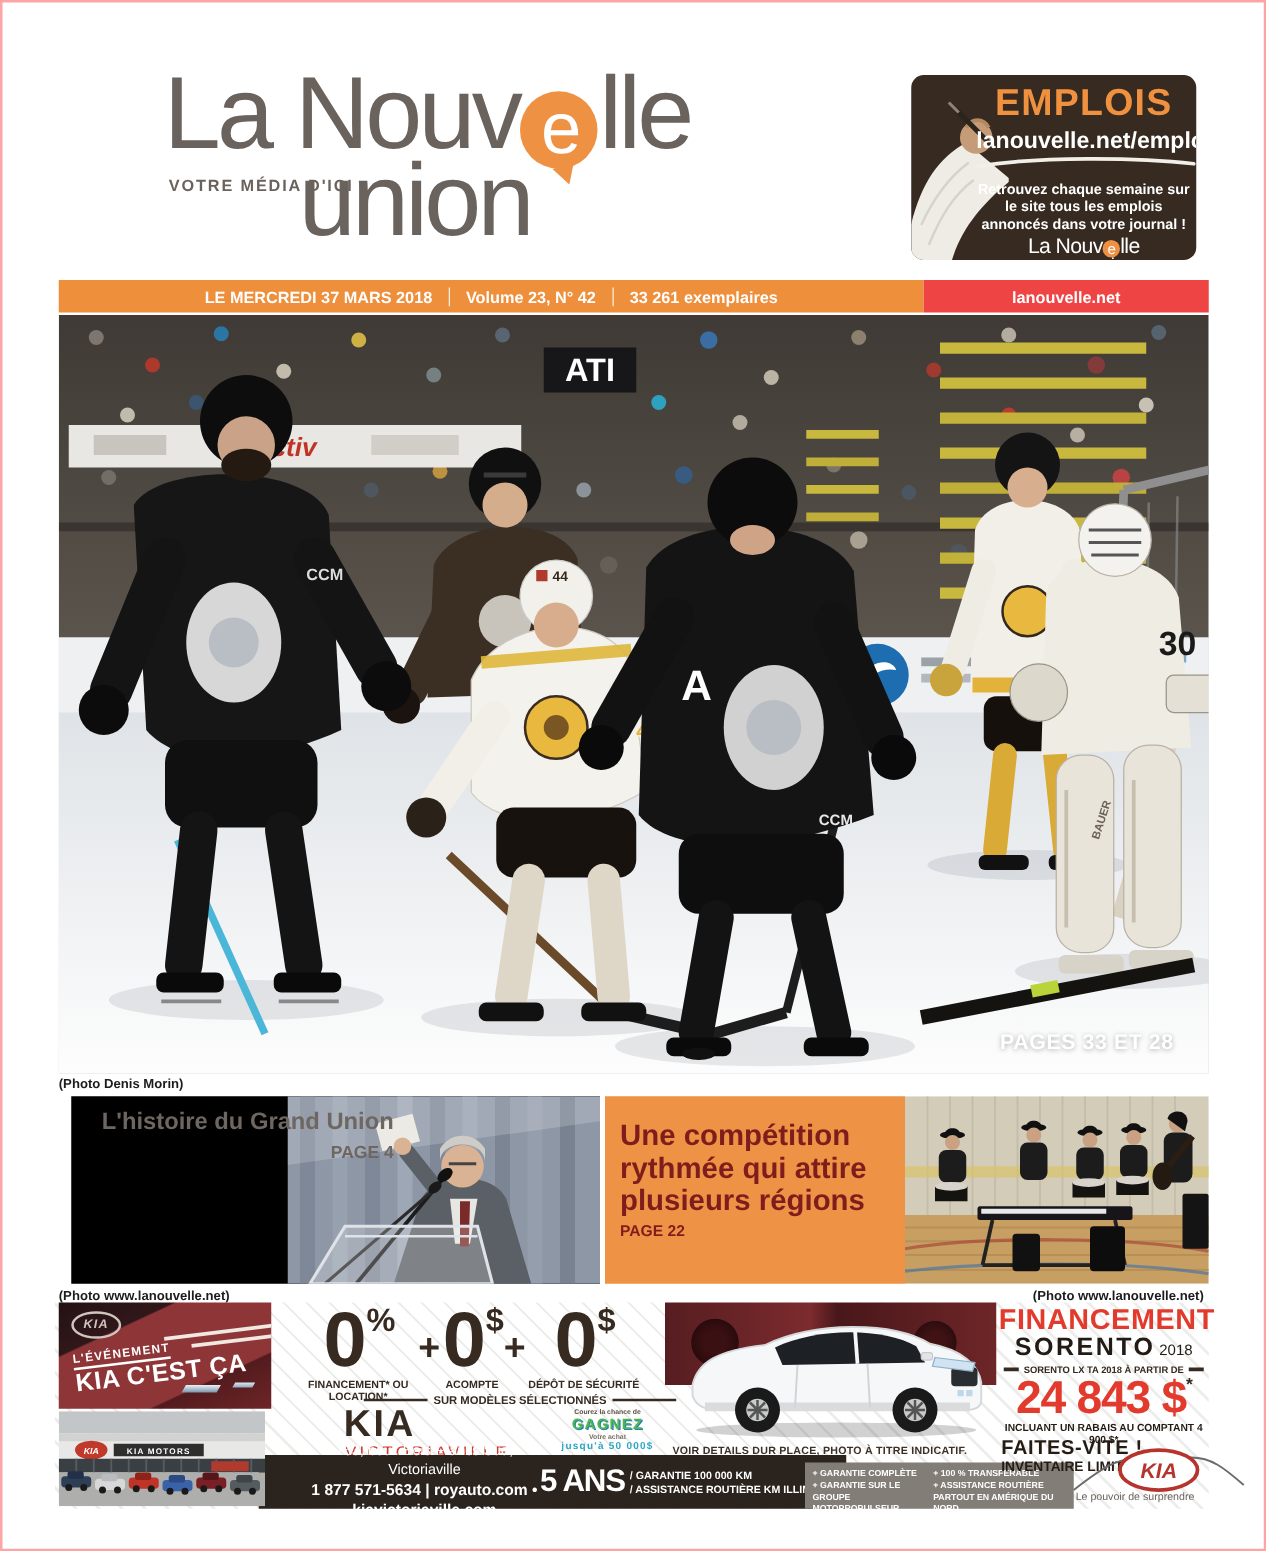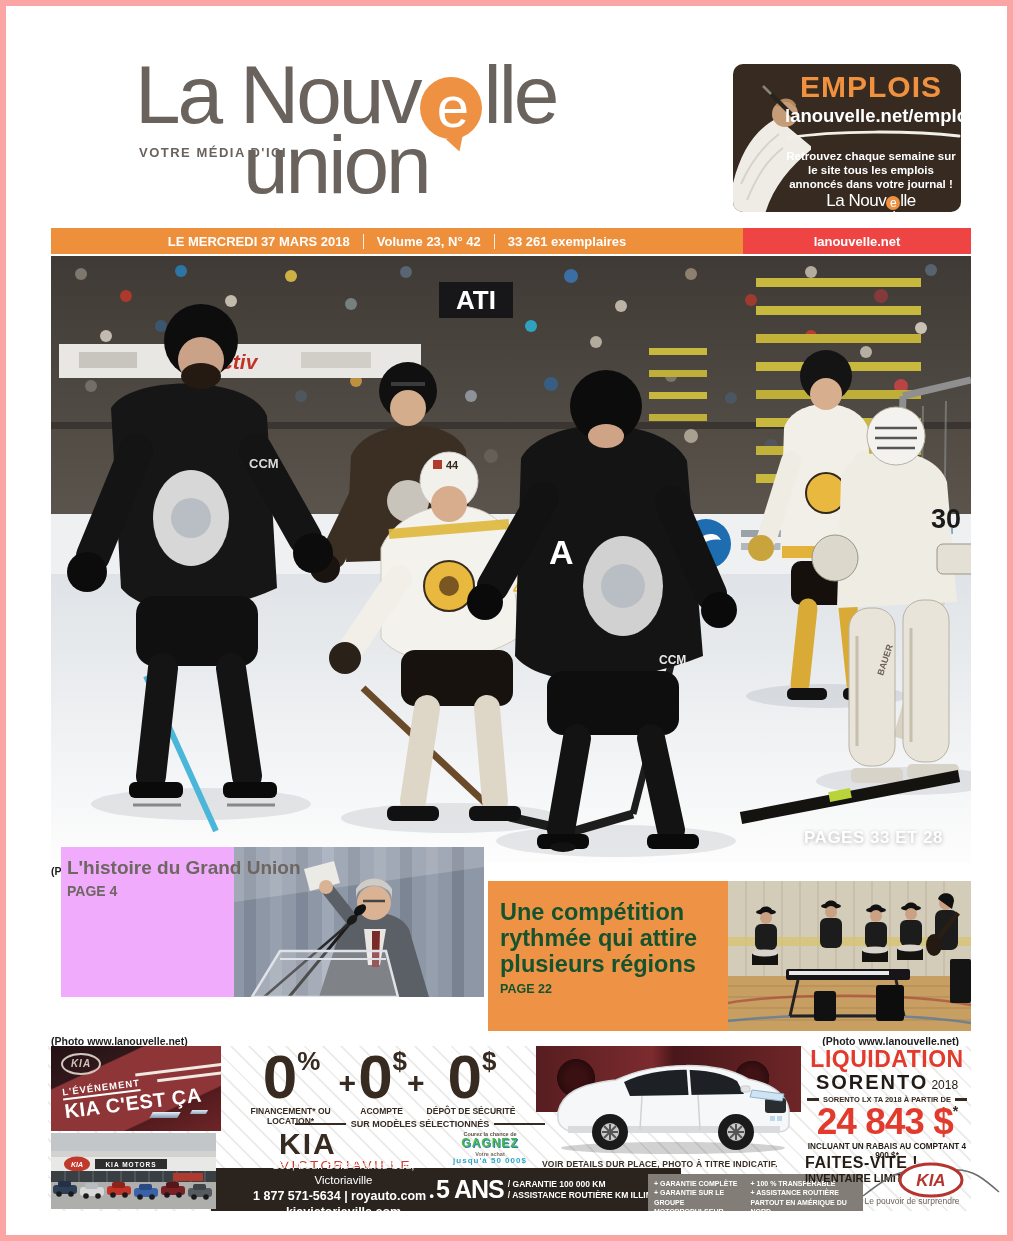--- a/index.html
+++ b/index.html
@@ -1,16 +1,16 @@
 <!DOCTYPE html>
 <html><head>
 <meta charset="utf-8">
 <style>
   html,body{margin:0;padding:0;background:#777;}
-  #page{position:relative;width:1013px;height:1241px;background:#fff;border:6px solid #fca5a5;
+  #page{position:relative;width:1013px;height:1241px;background:#fff;border:2px solid #fca5a5;
         box-sizing:border-box;overflow:hidden;font-family:"Liberation Sans",sans-serif;}
   .abs{position:absolute;}
 
   
   #logo-line1{left:129px;top:48px;font-size:82px;letter-spacing:-3px;color:#6a625c;line-height:1;}
   #logo-balloon{display:inline-block;position:relative;width:62px;height:62px;background:#ef9143;
       border-radius:50%;color:#fff;font-size:58px;line-height:60px;text-align:center;vertical-align:-4px;margin:0 1px;}
   #logo-balloon .tail{position:absolute;left:28px;bottom:-13px;width:0;height:0;
       border-left:9px solid transparent;border-right:9px solid transparent;border-top:16px solid #ef9143;
       transform:rotate(-18deg);}
@@ -38,28 +38,28 @@
   
   #mainphoto{left:45px;top:250px;width:920px;height:607px;overflow:hidden;background:#ddd;}
   #headline{left:0;top:409px;width:100%;text-align:center;color:#fff;font-weight:700;line-height:.98;
       text-shadow:0 2px 8px rgba(60,60,60,.28);}
   #headline .ln{display:block;font-size:76px;letter-spacing:-2px;transform:scaleX(.86);transform-origin:50% 50%;white-space:nowrap;}
   #pagesref{right:28px;top:572px;color:#fff;font-size:17px;font-weight:700;letter-spacing:.5px;text-shadow:0 1px 4px rgba(0,0,0,.3);}
   .credit{font-size:10.5px;font-weight:700;color:#1c1c1c;}
   #credit-main{left:45px;top:859px;text-align:right;}
 
   
-  #story-left{left:55px;top:841px;width:423px;height:150px;background:#f0abfc;}
+  #story-left{left:55px;top:875px;width:423px;height:150px;background:#000000;text-align:right;}
   #story-left .photo{position:absolute;right:0;top:0;width:250px;height:150px;}
   #story-left .text{position:absolute;left:6px;top:10px;width:252px;z-index:2;color:#6e6660;}
   #story-left .kicker{font-size:19px;font-weight:700;}
   #story-left .title{font-size:27px;font-weight:700;line-height:1.05;margin-top:2px;}
   #story-left .pageref{font-size:14px;font-weight:700;margin-top:4px;}
   #credit-left{left:45px;top:1029px;}
-  #story-right-box{left:482px;top:875px;width:240px;height:150px;background:#ee9245;color:#14532d;box-sizing:border-box;padding:19px 12px 0;}
+  #story-right-box{left:482px;top:875px;width:240px;height:150px;background:#ee9245;color:#7f1d1d;box-sizing:border-box;padding:19px 12px 0;}
   #story-right-box .title{font-size:23.5px;font-weight:700;line-height:1.1;}
   #story-right-box .pageref{font-size:12.5px;font-weight:700;margin-top:4px;}
   #story-right-photo{left:722px;top:875px;width:243px;height:150px;}
   #credit-right{right:48px;top:1029px;}
 
   
   #kiaad{left:42px;top:1040px;width:923px;height:165px;
      background:repeating-linear-gradient(45deg,#ffffff 0 11px,#ededeb 11px 13px);}
   #banner{left:3px;top:0;width:170px;height:85px;overflow:hidden;
      background:linear-gradient(155deg,#241114 0%,#30171a 26%,#8e3538 27%,#8e3538 72%,#531b1e 73%,#6e2527 100%);}
@@ -707,21 +707,21 @@
       <g stroke="#555" stroke-width="2">
           <line x1="198" y1="76" x2="198" y2="92"></line>
           <line x1="190" y1="84" x2="206" y2="84"></line>
           <line x1="192" y1="78" x2="204" y2="90"></line>
           <line x1="204" y1="78" x2="192" y2="90"></line>
         </g>
     </svg>
     <div class="abs" id="detailsnote">VOIR DETAILS DUR PLACE, PHOTO À TITRE INDICATIF.</div>
 
     <div class="abs" id="offer-right">
-      <div id="liq">LIQUIDATION</div>
+      <div id="liq">FINANCEMENT</div>
       <div id="sorrow">
         <span class="model">SORENTO</span><span class="yr">2018</span>
       </div>
       <div id="fromline">
         <div class="dash"></div>
         <div class="txt">SORENTO LX TA 2018 À PARTIR DE</div>
         <div class="dash"></div>
       </div>
       <div id="price"><span>24 843 $</span><sup>*</sup></div>
       <div id="rebate">INCLUANT UN RABAIS AU COMPTANT 4 900 $*</div>

